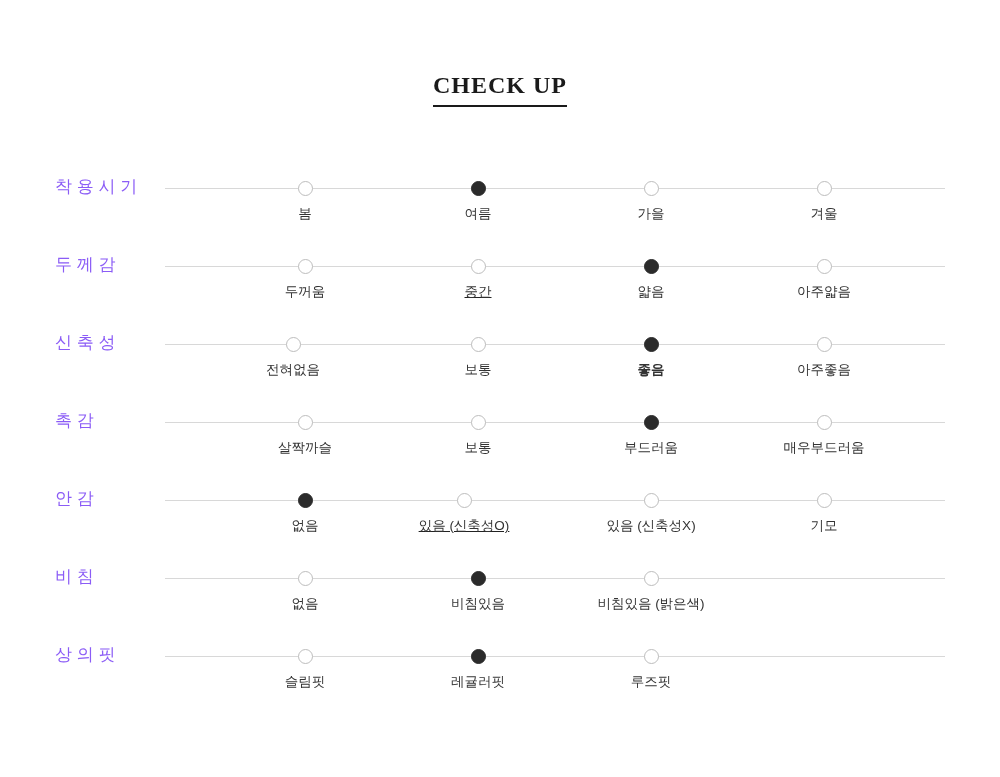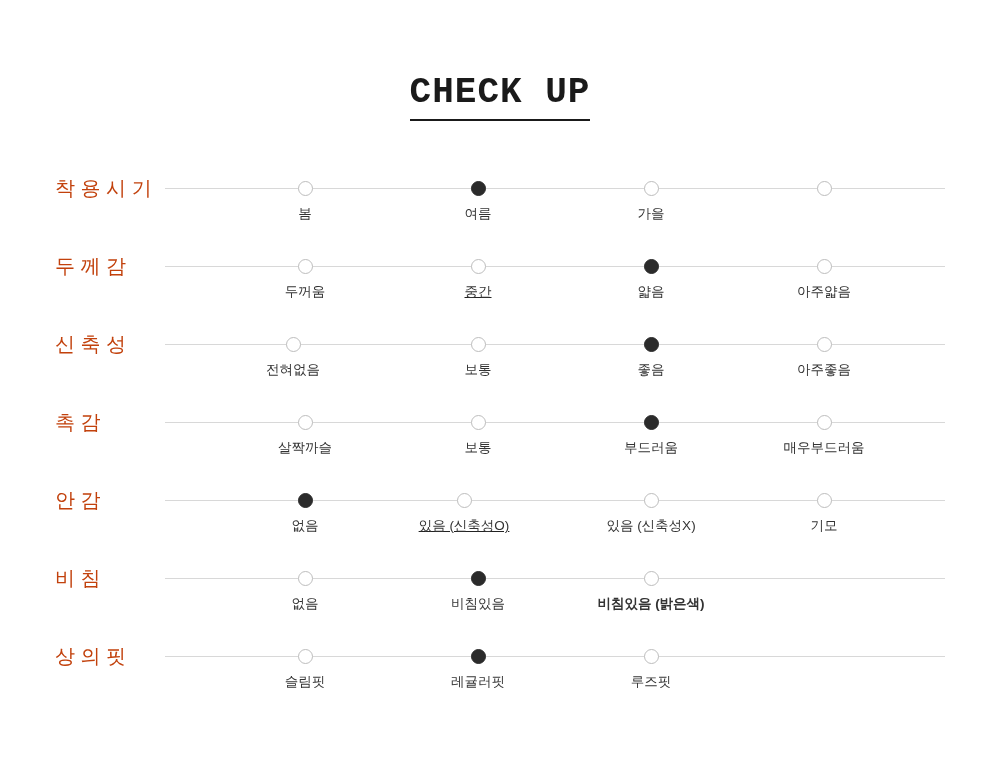--- a/index.html
+++ b/index.html
@@ -22,47 +22,47 @@
   }
   .title-wrap {
     position: absolute;
     top: 72px;
     left: 0;
     width: 1000px;
     text-align: center;
   }
   .title {
     display: inline-block;
-    font-size: 36px;
+    font-size: 24px;
     font-weight: bold;
     letter-spacing: 1px;
     color: #1a1a1a;
     padding-bottom: 6px;
     border-bottom: 2px solid #1a1a1a;
-    font-family: Liberation Mono, monospace;
+    font-family: Liberation Serif, serif;
     text-align: right;
   }
   .chart {
     position: absolute;
     top: 155px;
     left: 0;
     width: 1000px;
   }
   .row {
     position: relative;
     height: 78px;
   }
   .row-label {
     position: absolute;
     left: 55px;
     top: 20px;
     width: 100px;
     text-align: justify;
-    font-size: 20px;
-    color: #c2410c;
+    font-size: 17px;
+    color: #8b5cf6;
     letter-spacing: 0px;
     white-space: nowrap;
   }
   .axis {
     position: absolute;
     left: 165px;
     top: 33px;
     width: 780px;
     height: 1px;
     background: #d8d8d8;
@@ -122,20 +122,21 @@
           <div class="opt" style="left: 313px;">
             <div class="dot on"></div>
             <div class="opt-label">여름</div>
           </div>
           <div class="opt" style="left: 486px;">
             <div class="dot"></div>
             <div class="opt-label">가을</div>
           </div>
           <div class="opt" style="left: 659px;">
             <div class="dot"></div>
+            <div class="opt-label">겨울</div>
           </div>
         </div>
       </div>
       <div class="row">
         <div class="row-label">두 께 감</div>
         <div class="axis"></div>
         <div class="opts">
           <div class="opt" style="left: 140px;">
             <div class="dot"></div>
             <div class="opt-label">두꺼움</div>
@@ -159,21 +160,21 @@
         <div class="axis"></div>
         <div class="opts">
           <div class="opt" style="left: 128px;">
             <div class="dot"></div>
             <div class="opt-label">전혀없음</div>
           </div>
           <div class="opt" style="left: 313px;">
             <div class="dot"></div>
             <div class="opt-label">보통</div>
           </div>
-          <div class="opt" style="left: 486px;">
+          <div class="opt" style="left: 486px; font-weight: bold;">
             <div class="dot on"></div>
             <div class="opt-label">좋음</div>
           </div>
           <div class="opt" style="left: 659px;">
             <div class="dot"></div>
             <div class="opt-label">아주좋음</div>
           </div>
         </div>
       </div>
       <div class="row">
@@ -225,21 +226,21 @@
         <div class="axis"></div>
         <div class="opts">
           <div class="opt" style="left: 140px;">
             <div class="dot"></div>
             <div class="opt-label">없음</div>
           </div>
           <div class="opt" style="left: 313px;">
             <div class="dot on"></div>
             <div class="opt-label">비침있음</div>
           </div>
-          <div class="opt" style="left: 486px; font-weight: bold;">
+          <div class="opt" style="left: 486px;">
             <div class="dot"></div>
             <div class="opt-label">비침있음 (밝은색)</div>
           </div>
         </div>
       </div>
       <div class="row">
         <div class="row-label">상 의 핏</div>
         <div class="axis"></div>
         <div class="opts">
           <div class="opt" style="left: 140px;">

